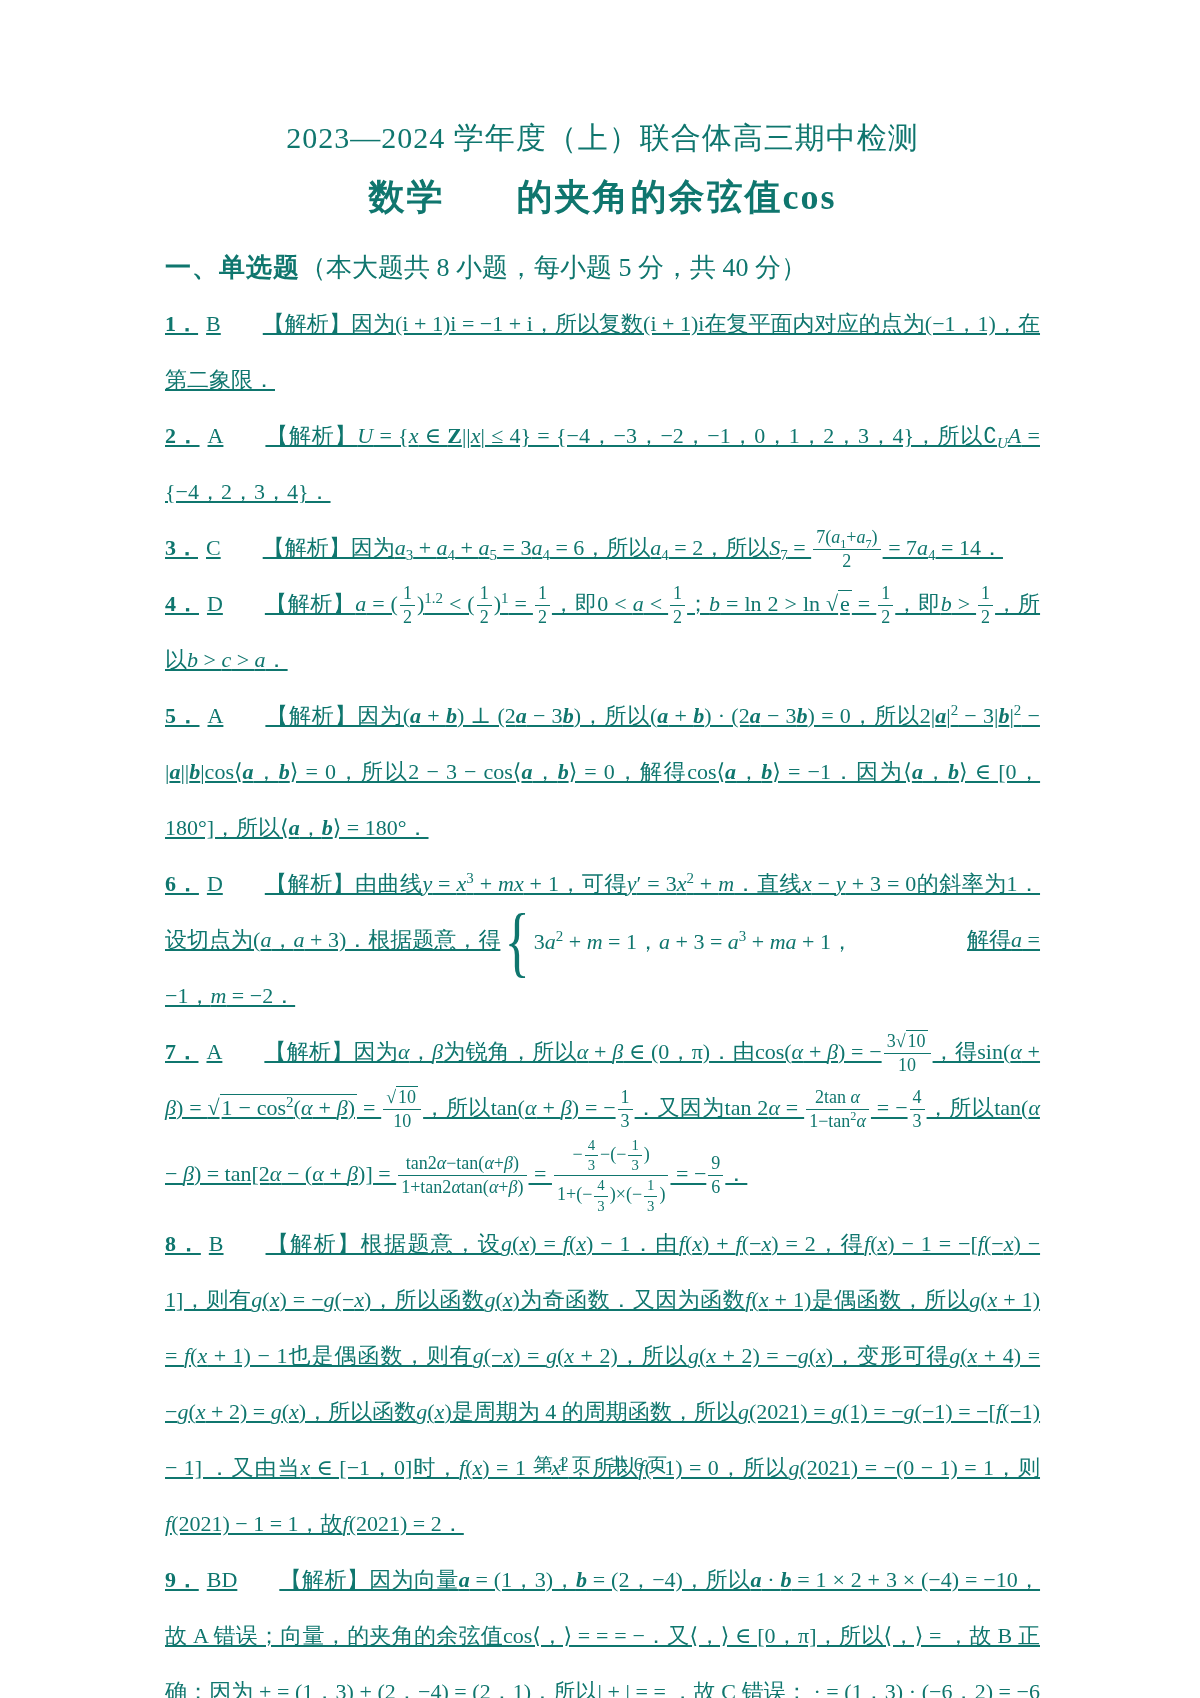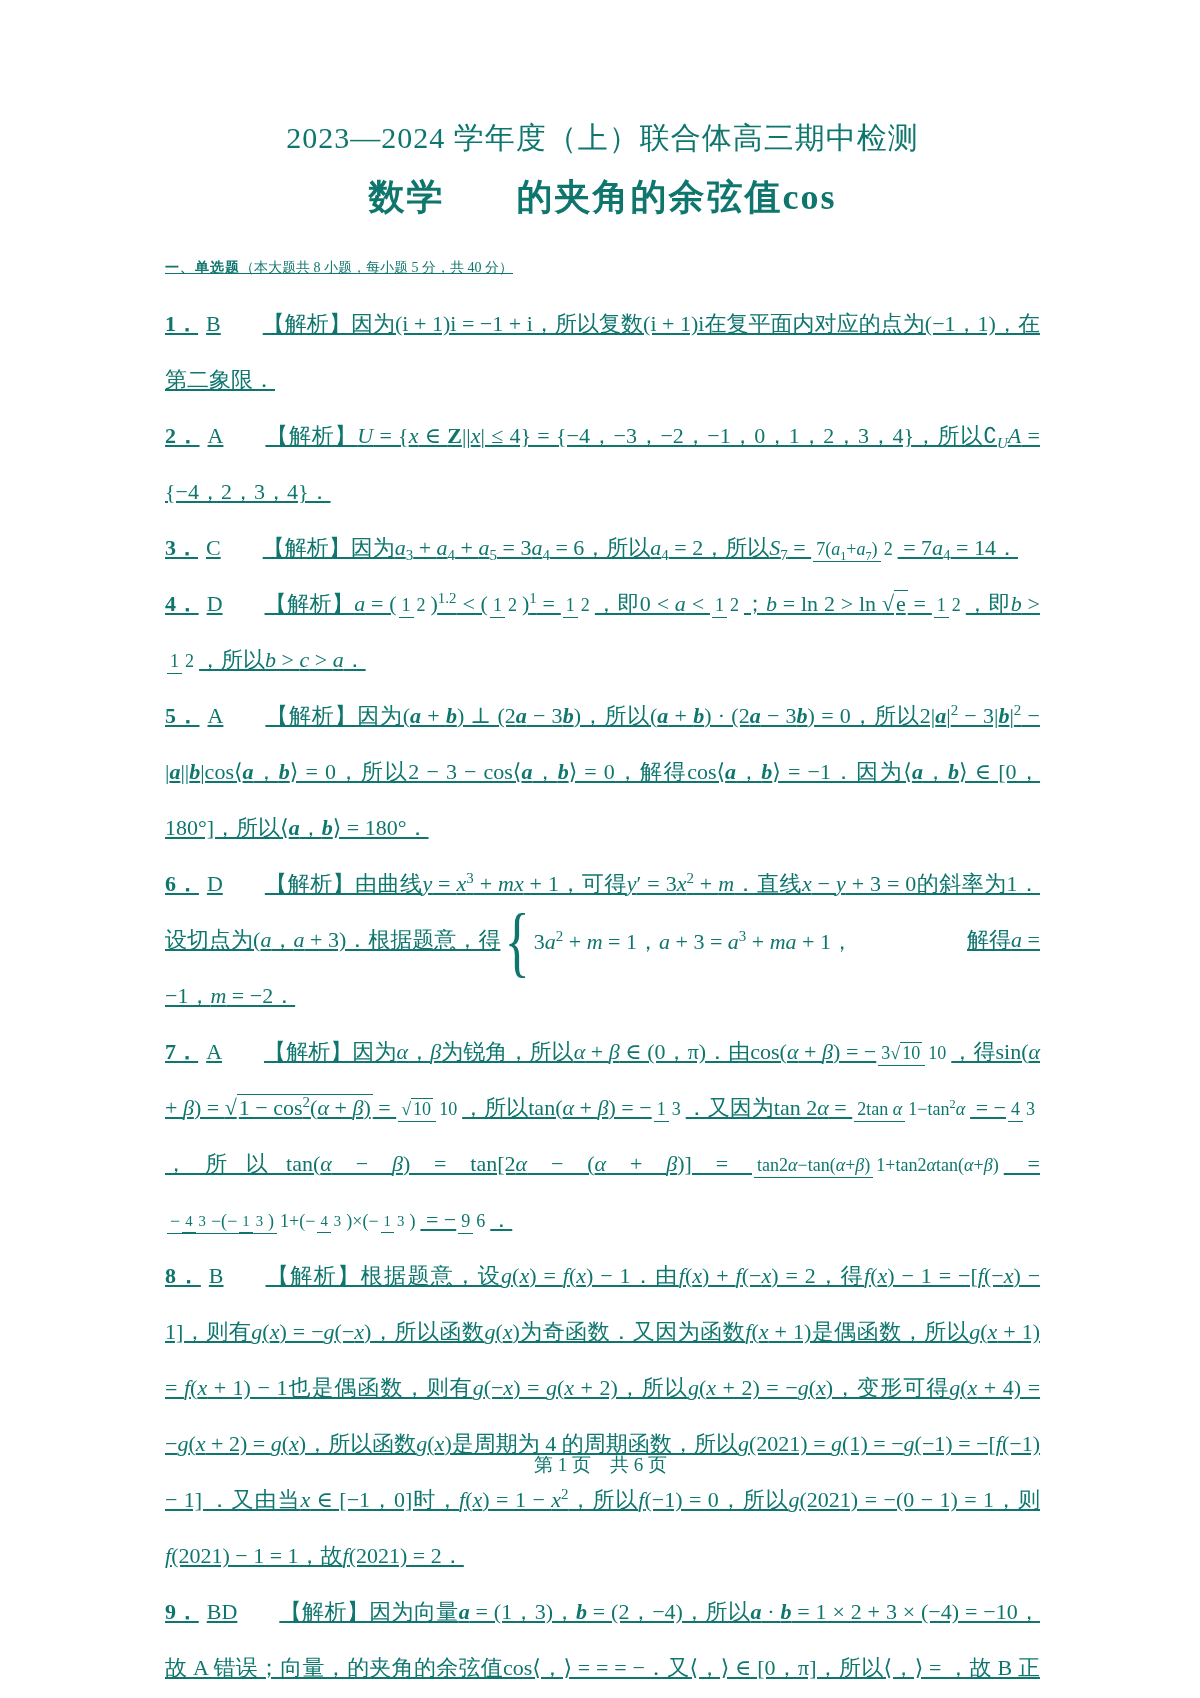--- a/index.html
+++ b/index.html
@@ -23,41 +23,40 @@
   .doc-subtitle{
     margin:0 0 18px 0;
     text-align:center;
     font-size:36px;
     font-weight:700;
     letter-spacing:2px;
   }
   .subtitle-gap{display:inline-block;width:72px;}
   .sec{
     margin:0;
-    font-size:14px;
+    font-size:26px;
     line-height:56px;
-    text-decoration:underline;
   }
   .sec b{font-weight:700;letter-spacing:1px;}
   .item{
     margin:0;
     font-size:22px;
     line-height:56px;
     text-align:justify;
     text-decoration:underline;
   }
   .no{font-weight:700;margin-right:8px;}
   .ans{margin-right:42px;}
   .item sup{font-size:0.68em;line-height:0;}
   .item sub{font-size:0.68em;line-height:0;}
   i.v{font-style:italic;font-weight:700;}
   
   .fr{
     display:inline-flex;
-    flex-direction:row;
+    flex-direction:column;
     vertical-align:middle;
     text-align:center;
     font-size:0.82em;
     line-height:1.3;
     margin:0 2px;
   }
   .fr > .n{display:block;border-bottom:1.4px solid currentColor;padding:0 3px;}
   .fr > .d{display:block;padding:0 3px;}
   
   .sq{white-space:nowrap;}

